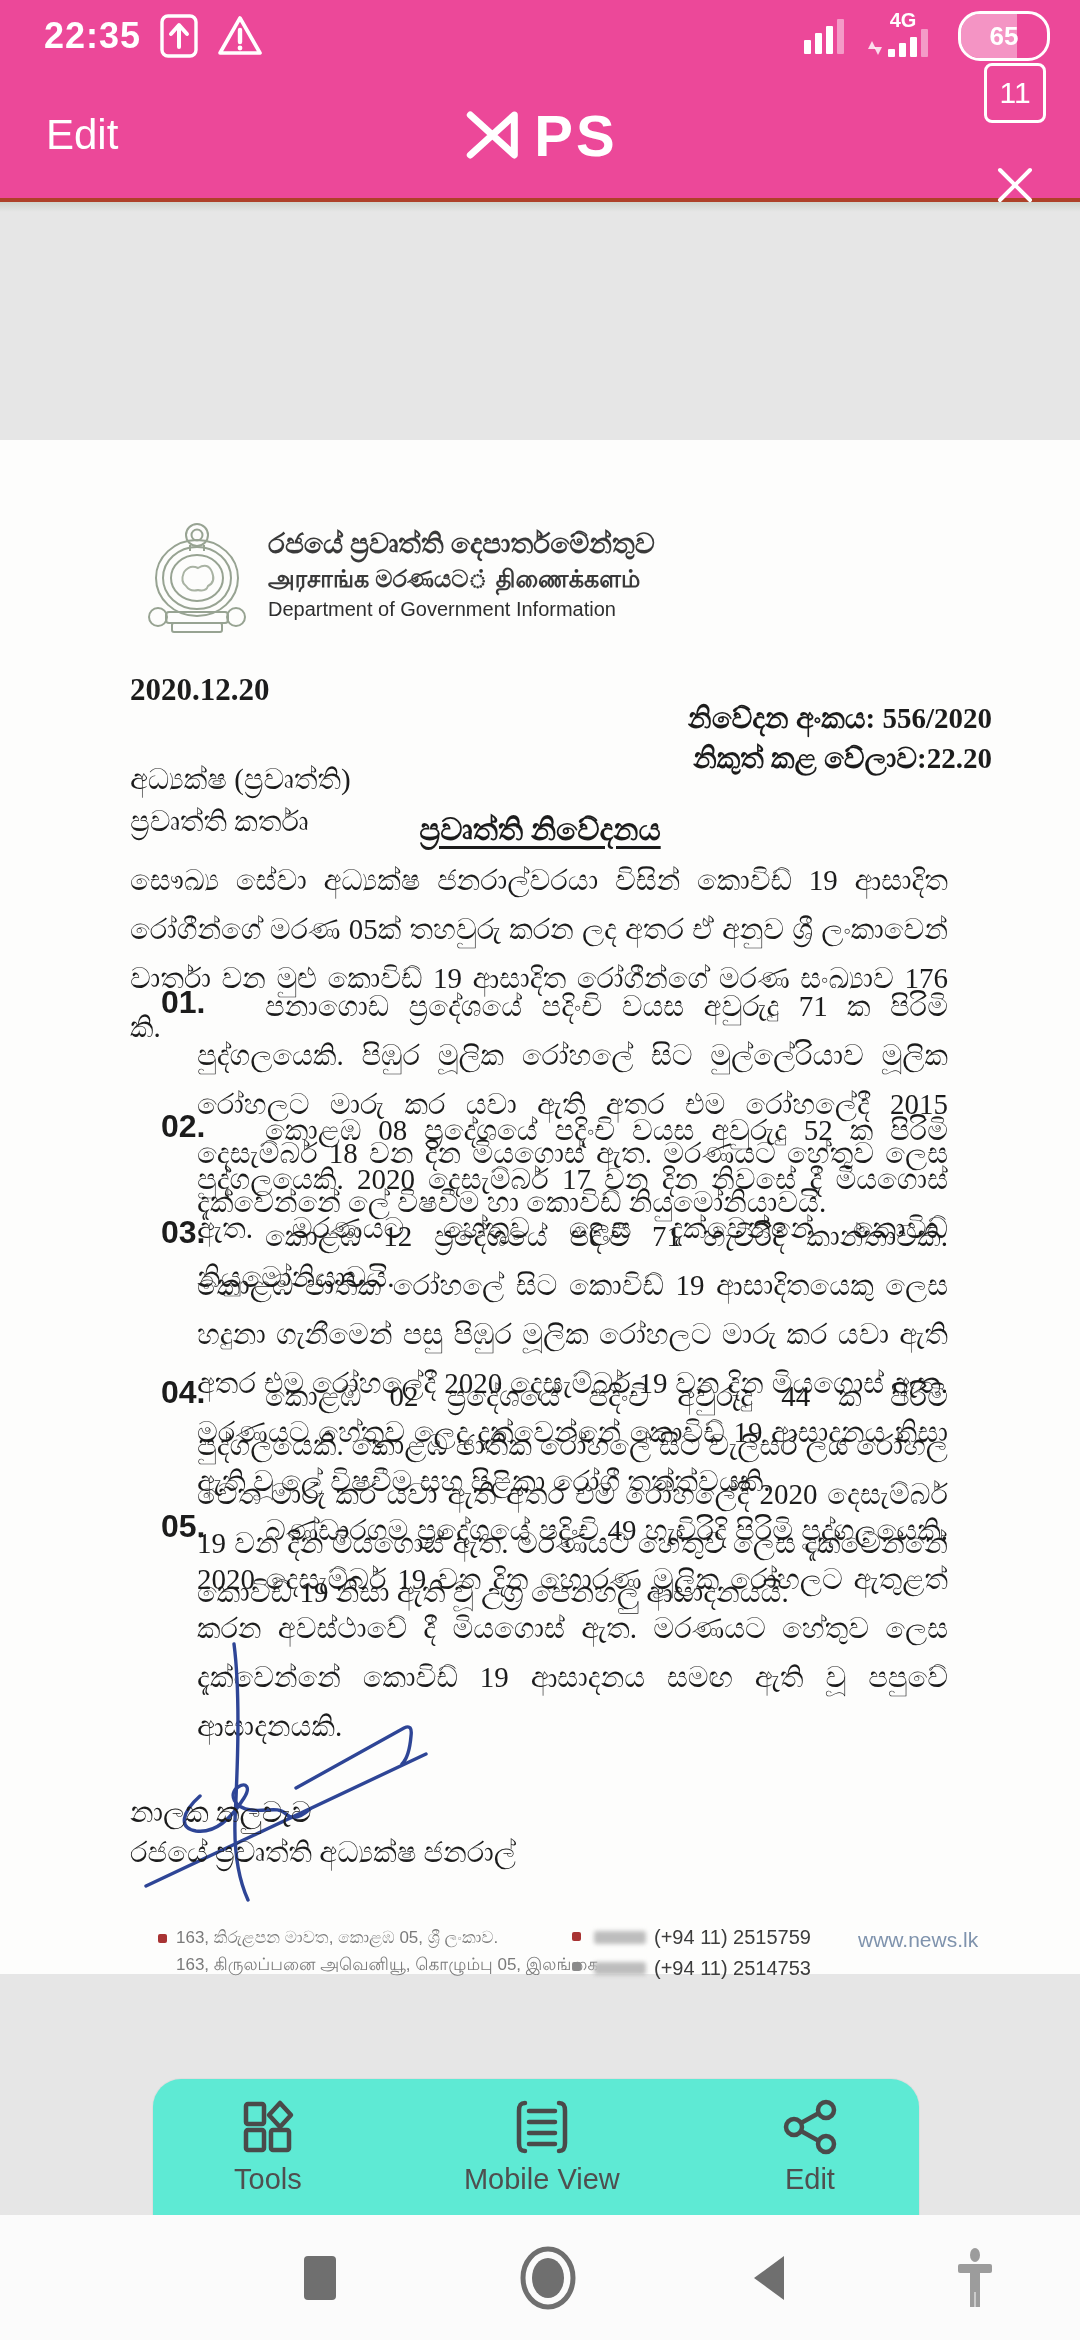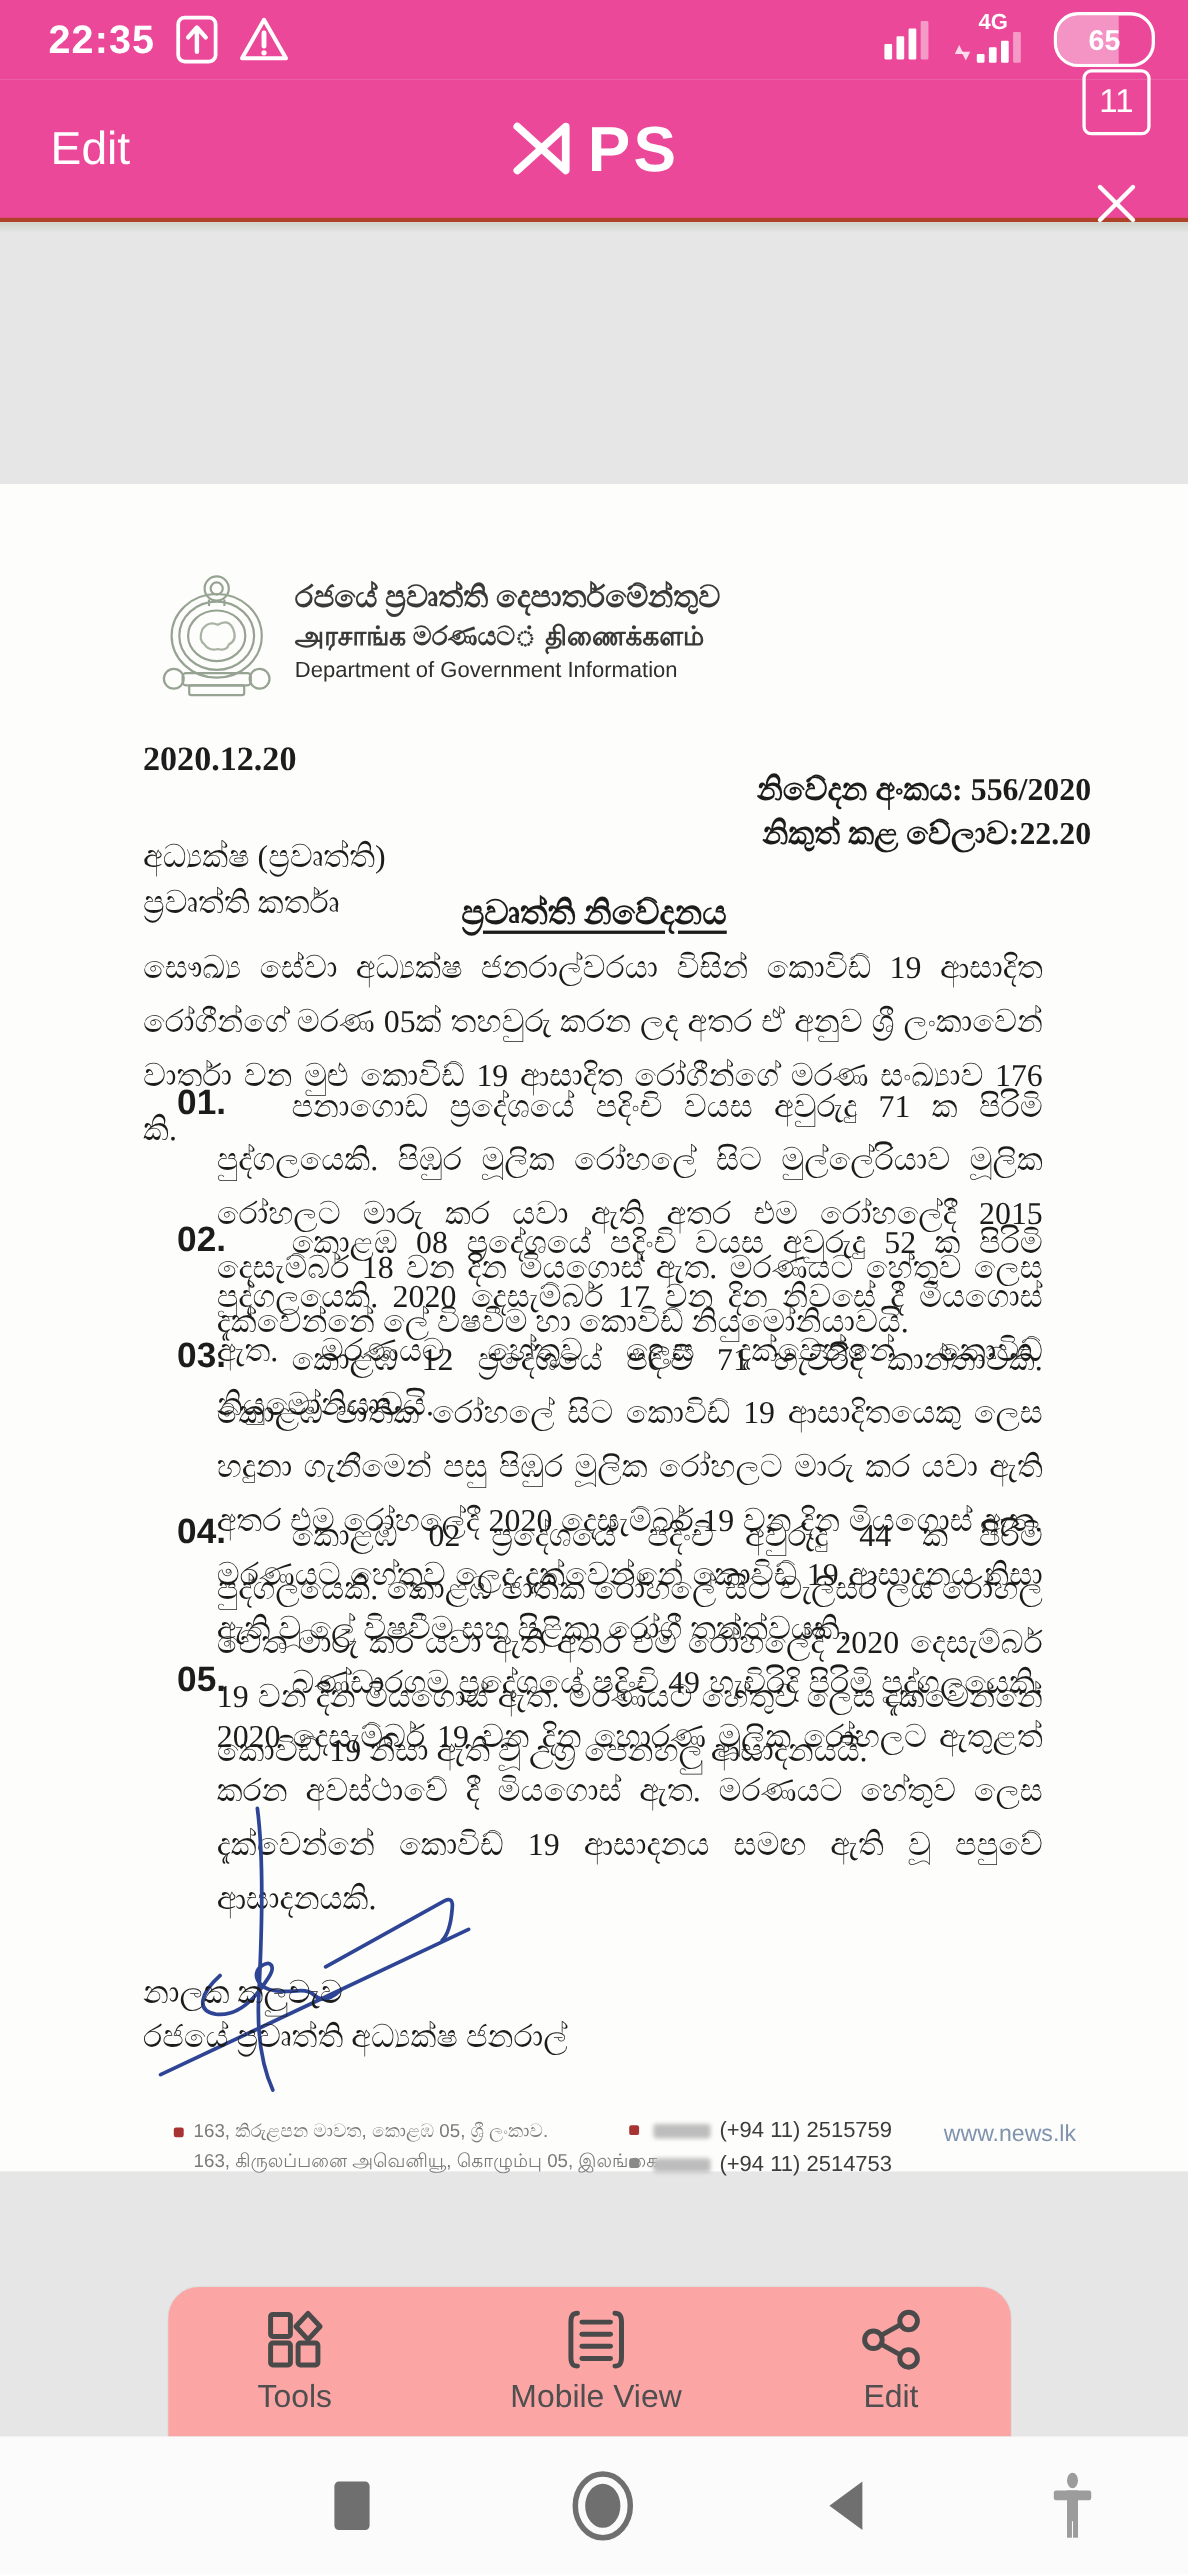--- a/index.html
+++ b/index.html
@@ -63,21 +63,21 @@
   .ft{font-family:"Liberation Sans",sans-serif;color:#7a7a7a;}
   .ft-addr{left:176px;top:1484px;font-size:17px;line-height:27px;}
   .bullet{position:absolute;width:9px;height:9px;background:#A83333;border-radius:2px;}
   .ft-phone{left:594px;top:1482px;font-size:20px;line-height:31px;color:#3c3c3c;}
   .ft-phone .row{display:flex;align-items:center;gap:8px;}
   .smudge{display:inline-block;width:52px;height:13px;background:#bdbdbd;filter:blur(2px);border-radius:3px;}
   .ft-web{left:858px;top:1488px;font-size:21px;color:#7F93AD;}
   
   .tool-card{
     position:absolute;left:153px;top:1877px;width:766px;height:136px;
-    background:#fca5a5;border-radius:28px 28px 0 0;
+    background:#5eead4;border-radius:28px 28px 0 0;
     display:flex;align-items:center;justify-content:space-around;
     box-shadow:0 0 0 1px rgba(0,0,0,.03);
   }
   .tool-item{display:flex;flex-direction:column;align-items:center;gap:8px;}
   .tool-item span{font-size:29px;color:#4f4f4f;}
   
   .nav-bar{position:absolute;top:2215px;left:0;width:1080px;height:125px;background:#FBFBFB;}
   .nav-ico{position:absolute;top:50%;transform:translateY(-50%);}
 </style>
 </head>

